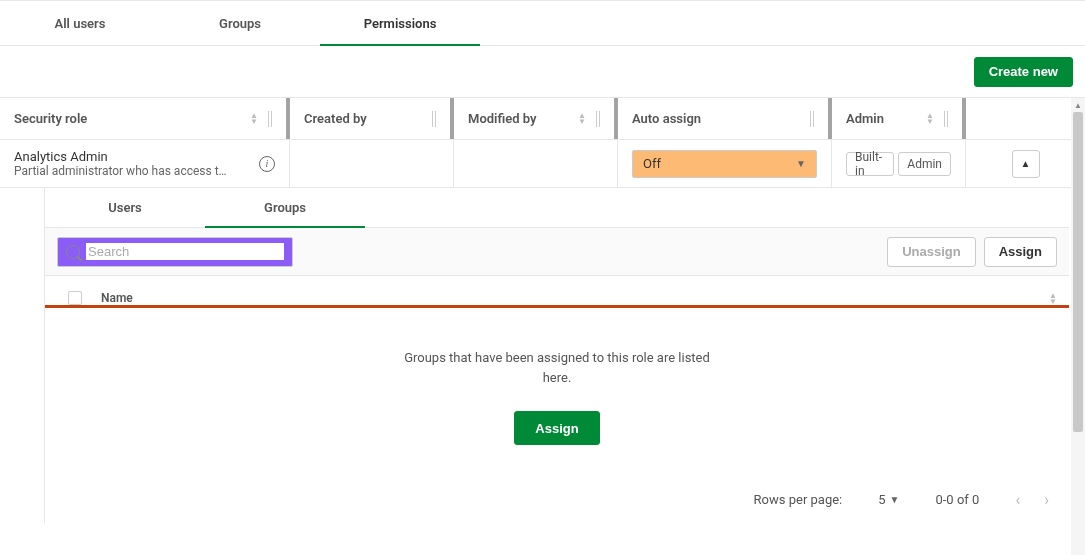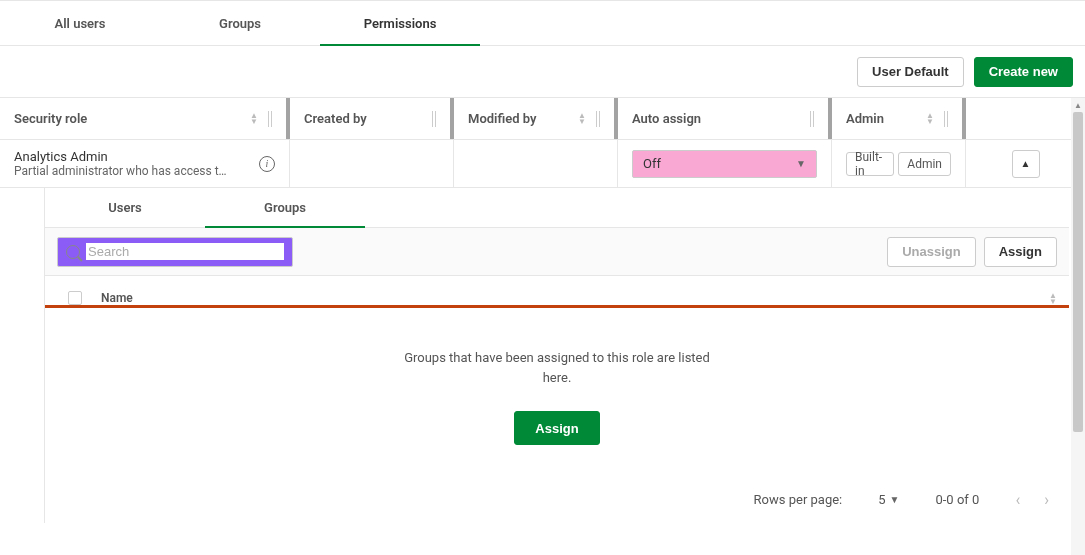--- a/index.html
+++ b/index.html
@@ -159,21 +159,21 @@
   .cell-actions { flex: 1; border-right: none; justify-content: center; }
   .select-box {
     width: 100%;
     height: 28px;
     border: 1px solid #ccc;
     border-radius: 2px;
     display: flex;
     align-items: center;
     padding: 8px 10px;
     font-size: 13px;
-    background: #f9a8d4;
+    background: #fdba74;
     cursor: pointer;
     justify-content: space-between;
   }
   .chev { font-size: 10px; color: #666; }
   .tag {
     height: 24px;
     padding: 0 8px;
     border: 1px solid #ccc;
     border-radius: 3px;
     font-size: 12px;
@@ -333,21 +333,20 @@
 </head>
 <body>
 
 <div class="top-tabs">
   <div class="top-tab">All users</div>
   <div class="top-tab">Groups</div>
   <div class="top-tab active">Permissions</div>
 </div>
 
 <div class="action-bar">
-  <button class="btn">User Default</button>
   <button class="btn btn-primary">Create new</button>
 </div>
 
 <div class="grid-header">
   <div class="col col-role">
     <span class="col-label">Security role</span>
     <div class="sort-icons">
       <div class="sort-arrows">
           <span>▲</span>
           <span>▼</span>

